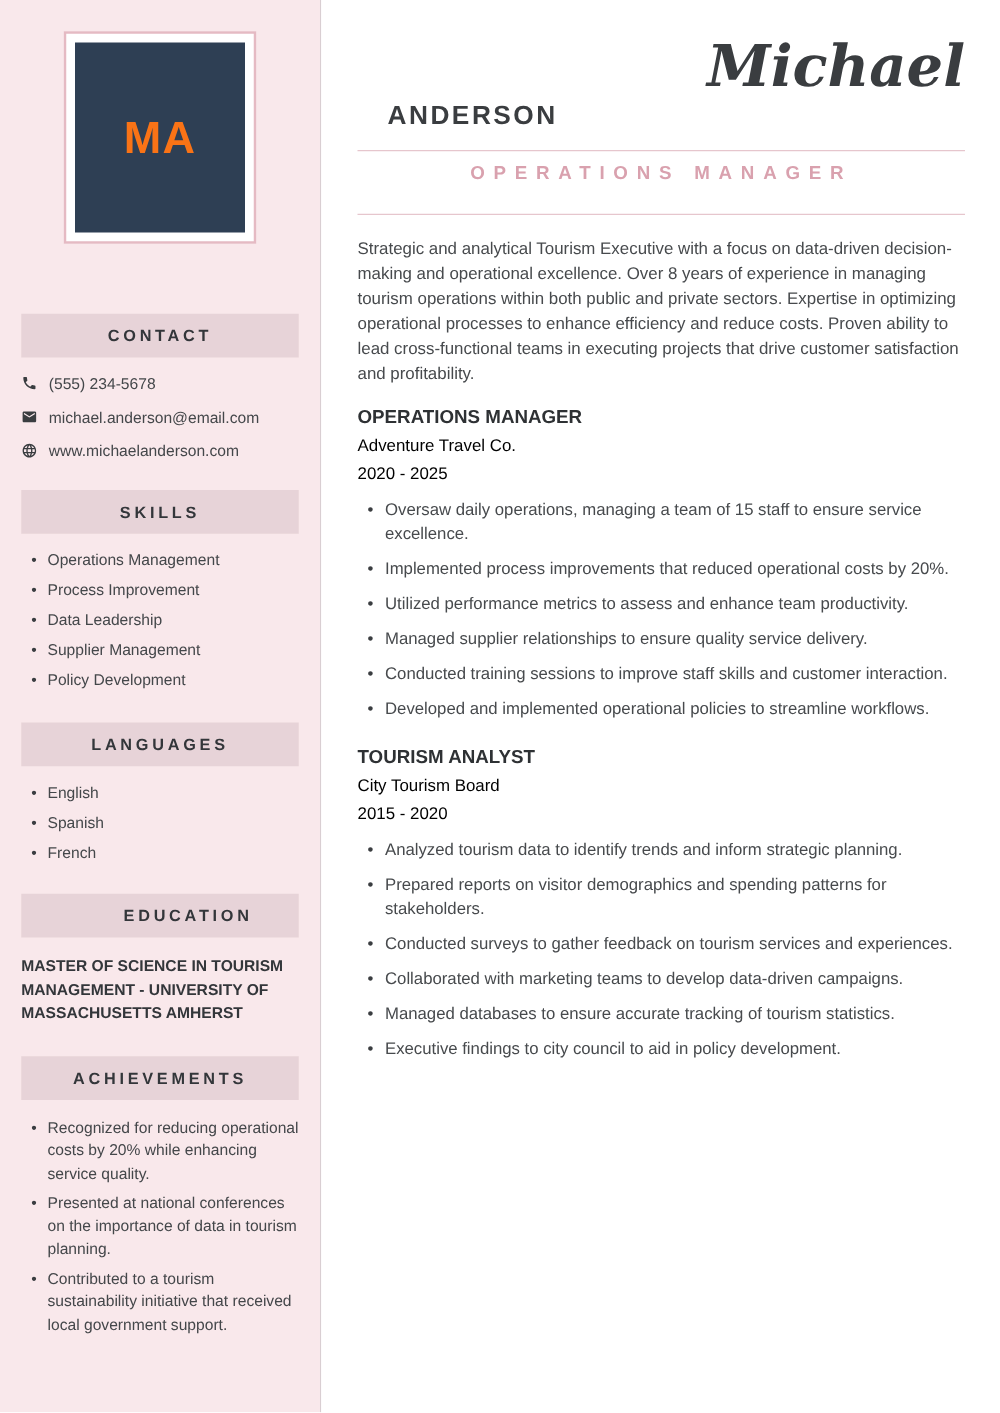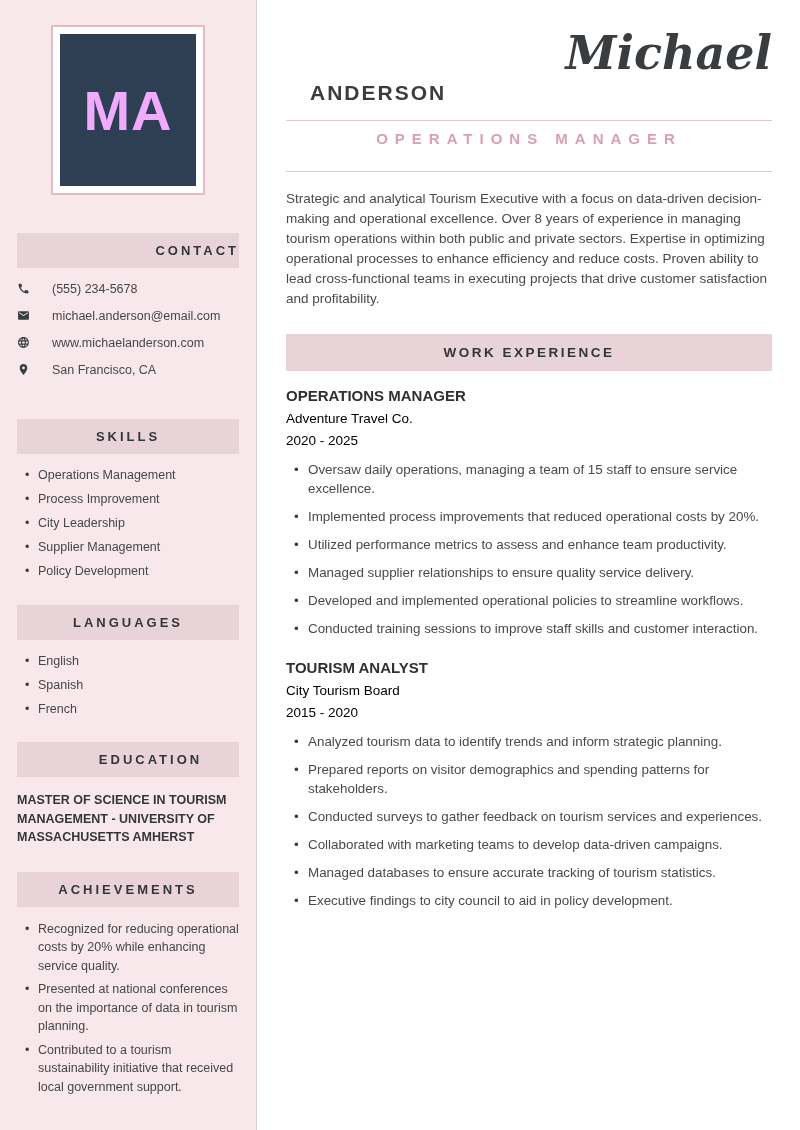--- a/index.html
+++ b/index.html
@@ -40,48 +40,47 @@
   }
   .monogram-inner {
     width: 100%;
     height: 100%;
     background: var(--monogram-navy);
     display: flex;
     align-items: center;
     justify-content: center;
   }
   .monogram-text {
-    color: #f0abfc;
-    font-size: 56px;
+    color: #f97316;
+    font-size: 36px;
     font-weight: bold;
     letter-spacing: 1px;
   }
   .side-band {
     margin: 0 17px;
     height: 35px;
     line-height: 35px;
     background: var(--band-bg);
     text-align: center;
     font-size: 13px;
     font-weight: bold;
     letter-spacing: 3px;
     color: var(--text-dark);
   }
-  .band-contact      { margin-top: 38px; text-align: right; }
-  .band-skills       { margin-top: 41px; }
+  .band-contact      { margin-top: 56px; }
+  .band-skills       { margin-top: 23px; }
   .band-languages    { margin-top: 25px; }
   .band-education    { margin-top: 24px; padding-left: 45px; }
   .band-achievements { margin-top: 25px; }
   .contact-list { margin: 12px 17px 0; }
   .contact-item {
     display: flex;
     align-items: center;
     margin-bottom: 10px;
     min-height: 17px;
-    gap: 13px;
   }
   .c-icon {
     width: 22px;
     flex: 0 0 22px;
     display: inline-flex;
     align-items: center;
   }
   .c-icon svg { width: 13px; height: 13px; fill: #3a3d40; }
   .c-text { font-size: 12.5px; color: #44474a; }
   .side-list {
@@ -252,39 +251,31 @@
 
         <div class="contact-item">
           <span class="c-icon">
             <svg viewBox="0 0 24 24">
               <use href="#sym-globe-icon"></use>
             </svg>
           </span>
           <span class="c-text">www.michaelanderson.com</span>
         </div>
 
-        <div class="contact-item">
-          <span class="c-icon">
-            <svg viewBox="0 0 24 24">
-              <use href="#sym-location-icon"></use>
-            </svg>
-          </span>
-          <span class="c-text">San Francisco, CA</span>
-        </div>
       </div>
 
     <div class="side-band band-skills">SKILLS</div>
     <ul class="side-list">
 
         <li>Operations Management</li>
 
 
         <li>Process Improvement</li>
 
-        <li>City Leadership</li>
+        <li>Data Leadership</li>
 
         <li>Supplier Management</li>
 
         <li>Policy Development</li>
       </ul>
 
     <div class="side-band band-languages">LANGUAGES</div>
     <ul class="side-list">
 
         <li>English</li>
@@ -313,39 +304,38 @@
 
     <h1 class="name-first">Michael</h1>
     <h2 class="name-last">ANDERSON</h2>
 
     <hr class="rule">
     <div class="role">OPERATIONS MANAGER</div>
     <hr class="rule">
 
     <p class="summary">Strategic and analytical Tourism Executive with a focus on data-driven decision-making and operational excellence. Over 8 years of experience in managing tourism operations within both public and private sectors. Expertise in optimizing operational processes to enhance efficiency and reduce costs. Proven ability to lead cross-functional teams in executing projects that drive customer satisfaction and profitability.</p>
 
-    <div class="we-band">WORK EXPERIENCE</div>
 
     <section class="job">
       <h3 class="job-title">OPERATIONS MANAGER</h3>
       <div class="job-company">Adventure Travel Co.</div>
       <div class="job-dates">2020 - 2025</div>
       <ul class="job-bullets">
 
           <li>Oversaw daily operations, managing a team of 15 staff to ensure service excellence.</li>
 
           <li>Implemented process improvements that reduced operational costs by 20%.</li>
 
           <li>Utilized performance metrics to assess and enhance team productivity.</li>
 
           <li>Managed supplier relationships to ensure quality service delivery.</li>
 
+          <li>Conducted training sessions to improve staff skills and customer interaction.</li>
+
           <li>Developed and implemented operational policies to streamline workflows.</li>
-
-          <li>Conducted training sessions to improve staff skills and customer interaction.</li>
         </ul>
     </section>
 
     <section class="job">
       <h3 class="job-title">TOURISM ANALYST</h3>
       <div class="job-company">City Tourism Board</div>
       <div class="job-dates">2015 - 2020</div>
       <ul class="job-bullets">
 
           <li>Analyzed tourism data to identify trends and inform strategic planning.</li>

